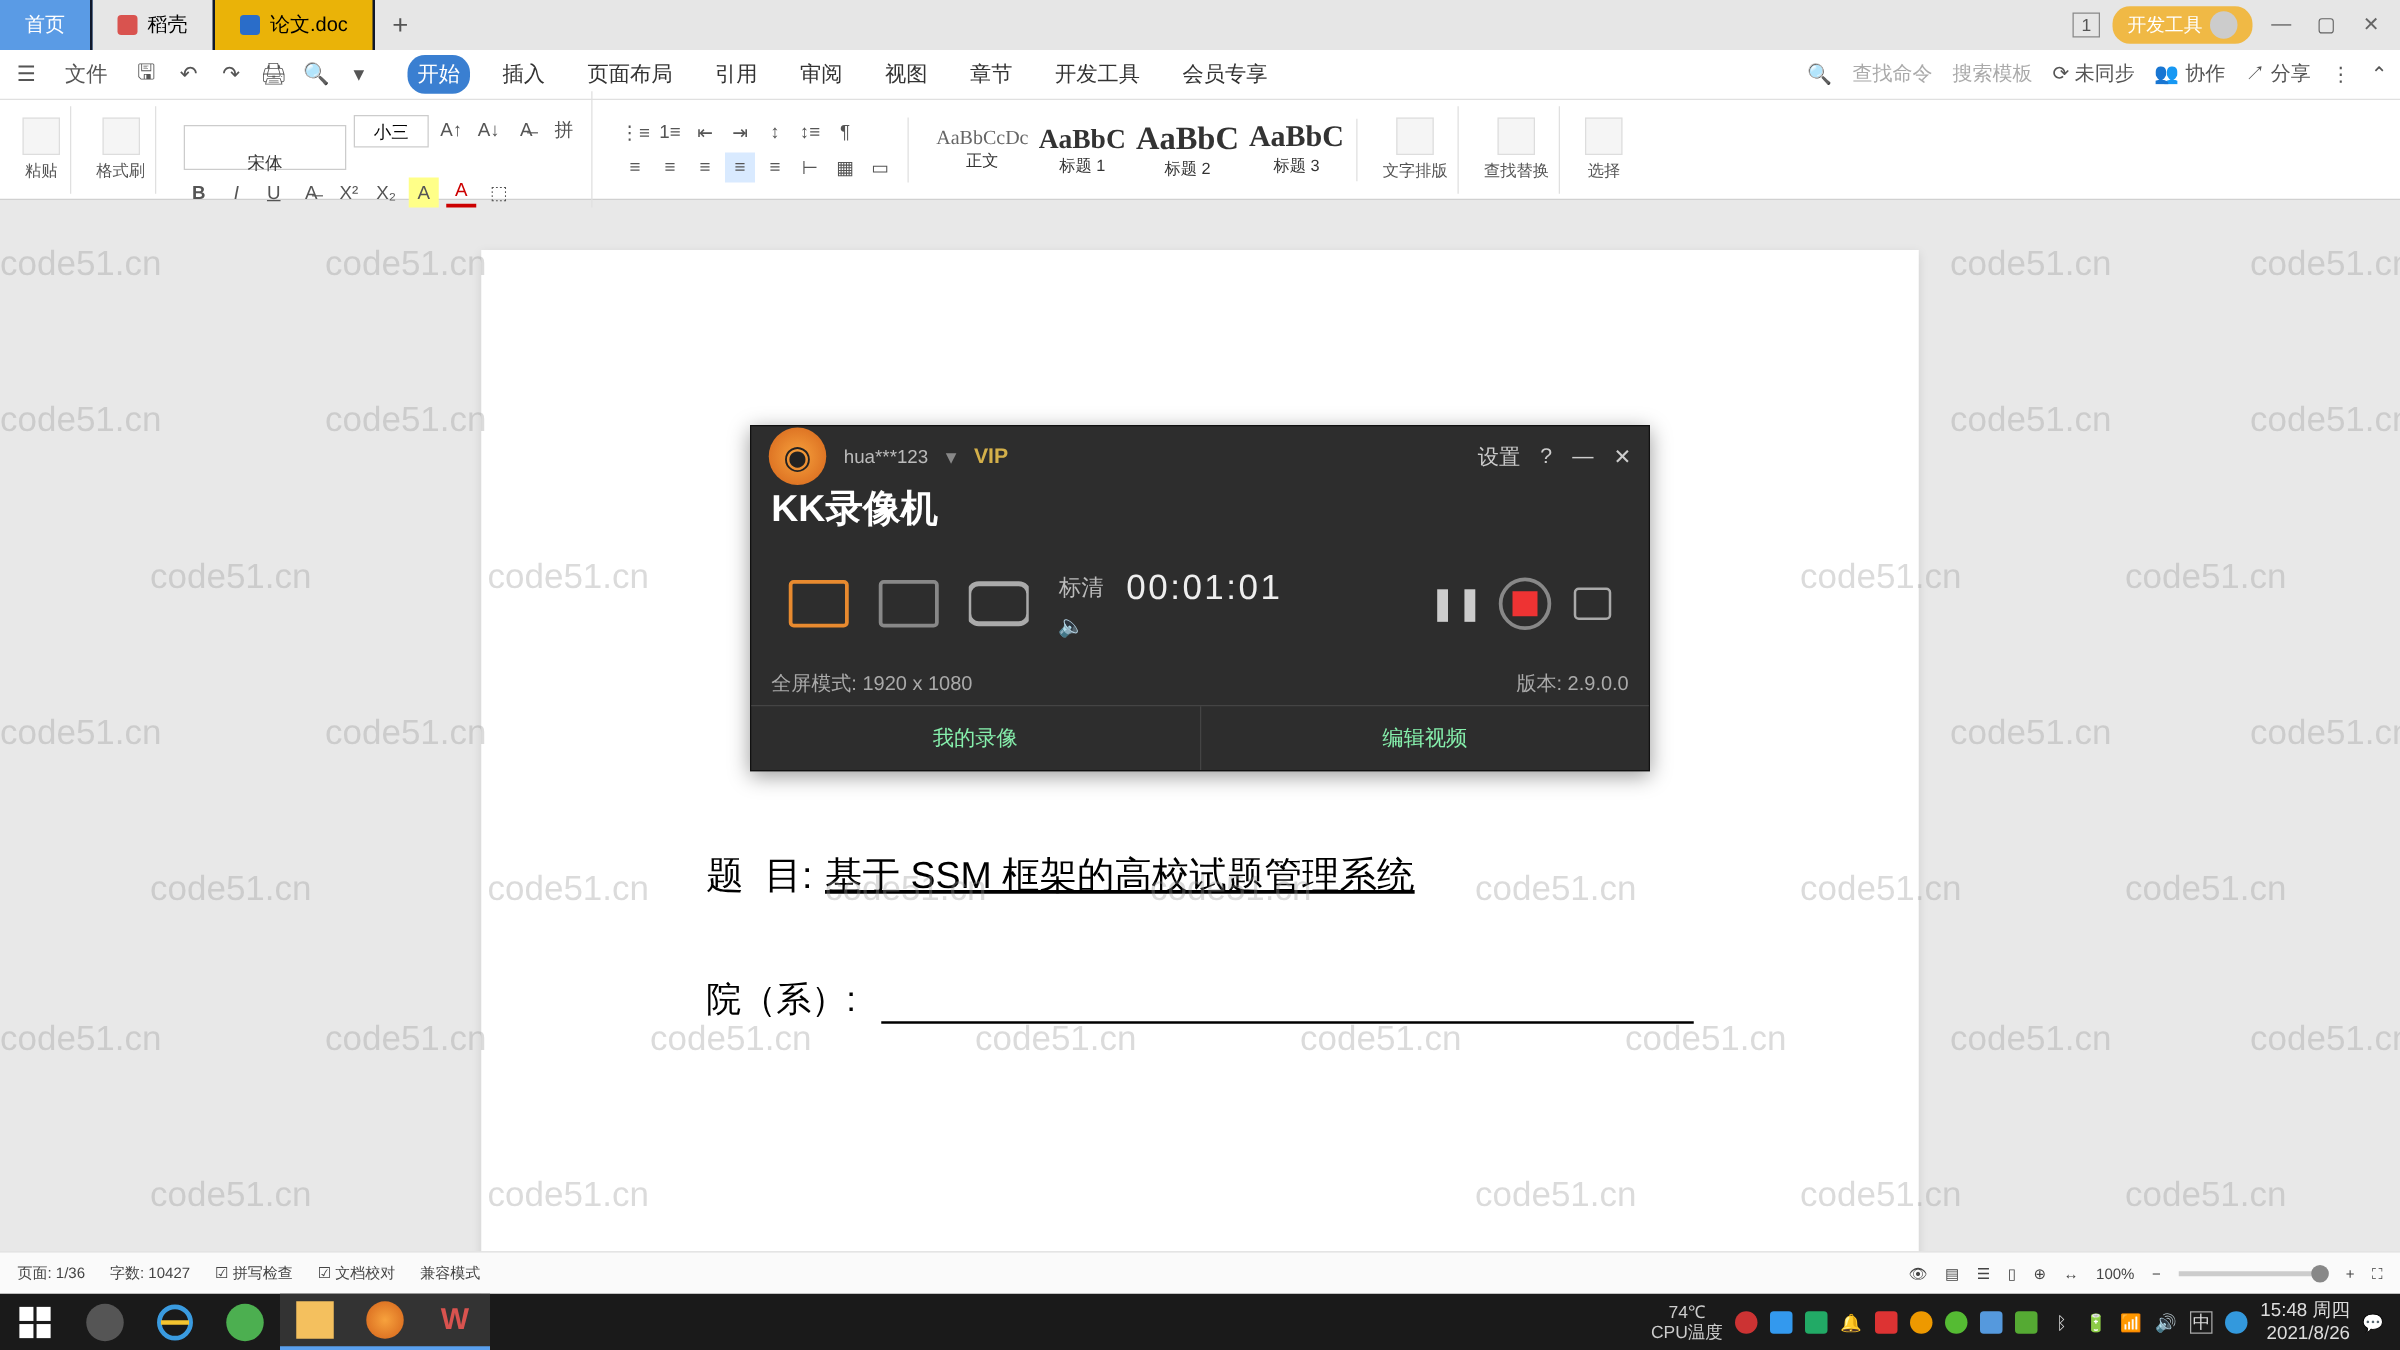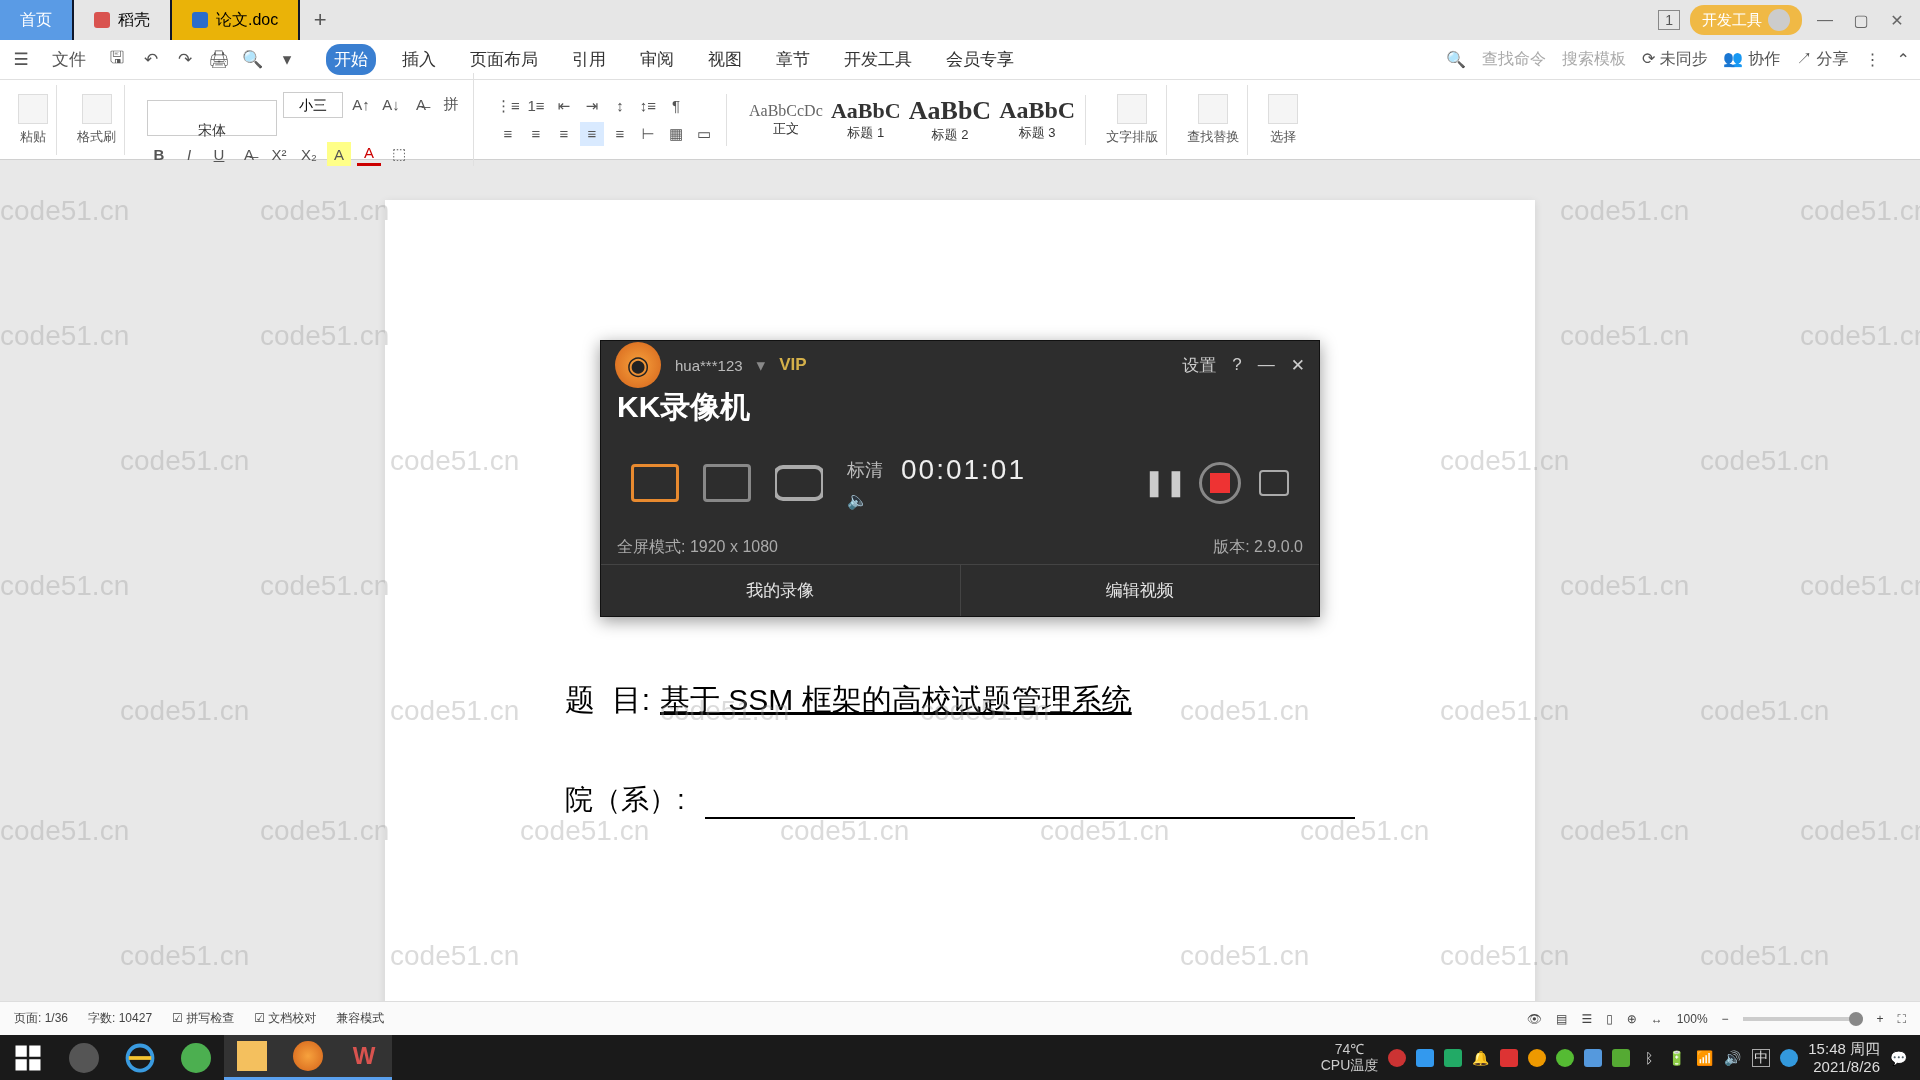--- a/index.html
+++ b/index.html
@@ -72,21 +72,21 @@
 .rec-mode-btn.game { border: none; }
 .rec-timer { font-size: 28px; color: #eee; letter-spacing: 2px; }
 .rec-quality { color: #bbb; font-size: 18px; }
 .rec-controls { margin-left: auto; display: flex; gap: 18px; align-items: center; }
 .rec-pause { width: 32px; height: 32px; display: flex; align-items: center; justify-content: center; color: #ccc; font-size: 26px; }
 .rec-stop { width: 42px; height: 42px; border: 3px solid #888; border-radius: 50%; display: flex; align-items: center; justify-content: center; }
 .rec-stop-inner { width: 20px; height: 20px; background: #e33; }
 .rec-cam { width: 30px; height: 26px; border: 2px solid #aaa; border-radius: 4px; position: relative; }
 .rec-info { display: flex; justify-content: space-between; padding: 6px 16px; font-size: 16px; color: #aaa; }
 .rec-bottom { display: flex; border-top: 1px solid #444; }
-.rec-bot-btn { flex: 1; text-align: center; padding: 14px 12px; color: #e5e5e5; cursor: pointer; }
+.rec-bot-btn { flex: 1; text-align: center; padding: 14px 12px; color: #86efac; cursor: pointer; }
 .rec-bot-btn:first-child { border-right: 1px solid #444; }
 .rec-watermark { position: absolute; left: 70px; top: 200px; font-size: 34px; color: #d42; font-weight: bold; letter-spacing: 1px; }
 
 
 .statusbar { position: absolute; bottom: 45px; left: 0; right: 0; height: 34px; background: #fafafa; border-top: 1px solid #ddd; display: flex; align-items: center; padding: 0 14px; font-size: 12px; color: #444; gap: 20px; z-index: 2; }
 .status-right { margin-left: auto; display: flex; gap: 14px; align-items: center; }
 .zoom-slider { width: 120px; height: 4px; background: #ccc; position: relative; }
 .zoom-knob { position: absolute; right: 0; top: -5px; width: 14px; height: 14px; background: #888; border-radius: 50%; }
 
 

